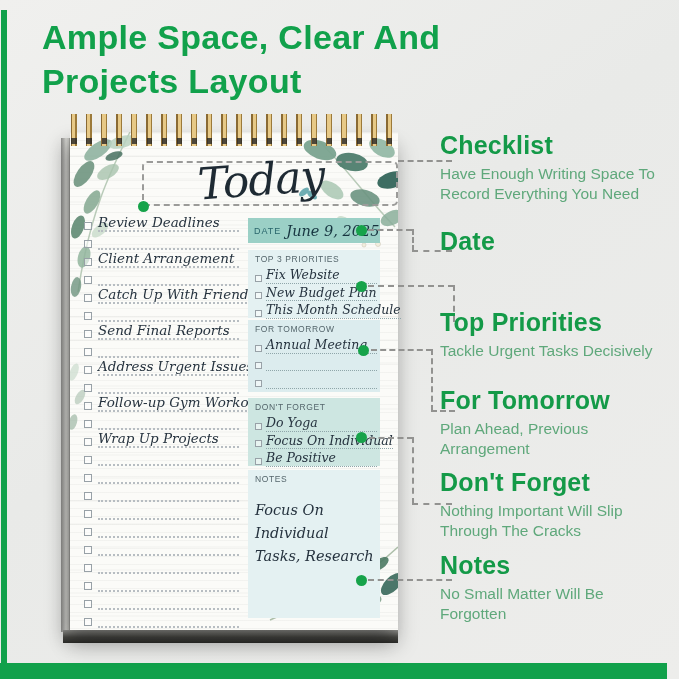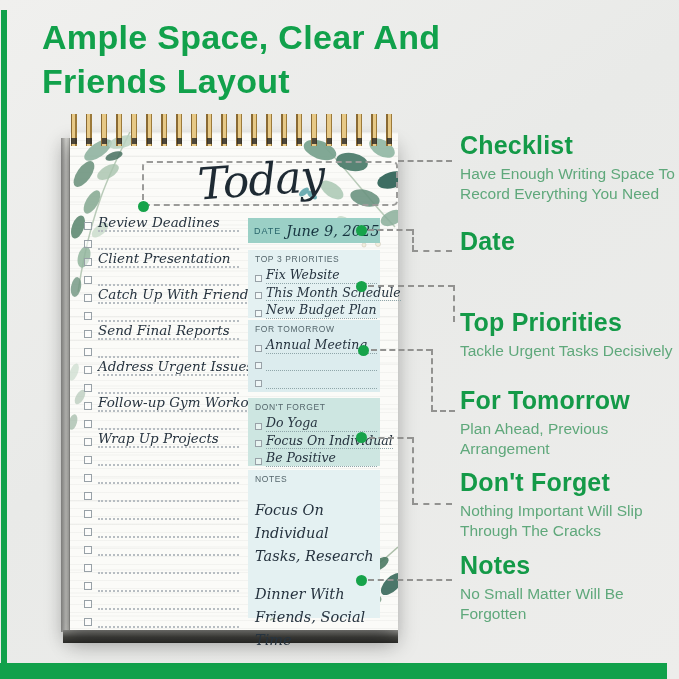--- a/index.html
+++ b/index.html
@@ -72,35 +72,35 @@
   .box-notes{top:252px;height:148px;background:var(--box-light)}
   .note-line{font-family:"DejaVu Serif",serif;font-style:italic;font-size:14.5px;
     line-height:23px;color:var(--ink);margin-top:15px}
 
   
   .hdash{position:absolute;border-top:2px dashed #929290}
   .vdash{position:absolute;border-left:2px dashed #929290}
   .dot{position:absolute;width:11px;height:11px;border-radius:50%;background:var(--dot-green)}
 
   
-  .ann{position:absolute;left:460px;width:218px}
+  .ann{position:absolute;left:440px;width:218px}
   .ann-h{font-size:25px;font-weight:bold;color:var(--heading-green);letter-spacing:.2px;margin-bottom:4px}
   .ann-d{font-size:15.5px;line-height:19.5px;color:var(--subtext-green)}
 </style>
 </head>
 <body>
 
 <div class="canvas">
 
   <div class="left-bar"></div>
   <div class="bottom-bar"></div>
 
   <h1 class="title">
     <span>Ample Space, Clear And</span><br>
-    <span>Friends Layout</span>
+    <span>Projects Layout</span>
   </h1>
 
   <div class="pad">
     <div class="side"></div>
     <div class="bottom-edge"></div>
 
     <div class="paper">
       <svg class="deco" viewBox="0 0 328 498" width="328" height="498">
 
         <path d="M60,0 C40,40 20,80 8,160" stroke="#a9bfa9" stroke-width="1.5" fill="none" opacity=".8"></path>
@@ -160,21 +160,21 @@
           </div>
         <div class="lrow">
             <span class="cb"></span>
             <span class="lw">
               <i class="hw"></i>
             </span>
           </div>
         <div class="lrow">
             <span class="cb"></span>
             <span class="lw">
-              <i class="hw">Client Presentation</i>
+              <i class="hw">Client Arrangement</i>
             </span>
           </div>
         <div class="lrow">
             <span class="cb"></span>
             <span class="lw">
               <i class="hw"></i>
             </span>
           </div>
         <div class="lrow">
             <span class="cb"></span>
@@ -302,27 +302,27 @@
           <div class="box-label">TOP 3 PRIORITIES</div>
           <div class="srow">
               <span class="cb"></span>
               <span class="lw">
                 <i class="hw">Fix Website</i>
               </span>
             </div>
           <div class="srow">
               <span class="cb"></span>
               <span class="lw">
+                <i class="hw">New Budget Plan</i>
+              </span>
+            </div>
+          <div class="srow">
+              <span class="cb"></span>
+              <span class="lw">
                 <i class="hw">This Month Schedule</i>
-              </span>
-            </div>
-          <div class="srow">
-              <span class="cb"></span>
-              <span class="lw">
-                <i class="hw">New Budget Plan</i>
               </span>
             </div>
         </div>
 
         <div class="box box-tomorrow">
           <div class="box-label">FOR TOMORROW</div>
           <div class="srow">
               <span class="cb"></span>
               <span class="lw">
                 <i class="hw">Annual Meeting</i>
@@ -360,21 +360,20 @@
               <span class="cb"></span>
               <span class="lw">
                 <i class="hw">Be Positive</i>
               </span>
             </div>
         </div>
 
         <div class="box box-notes">
           <div class="box-label">NOTES</div>
           <div class="note-line">Focus On Individual Tasks, Research</div>
-          <div class="note-line">Dinner With Friends, Social Time</div>
         </div>
       </div>
     </div>
   </div>
 
   <div class="hdash" style="left:398px;top:160px;width:54px"></div>
   <div class="dot" style="left:138px;top:201px"></div>
 
   <div class="dot" style="left:356px;top:225px"></div>
   <div class="hdash" style="left:368px;top:229px;width:44px"></div>

